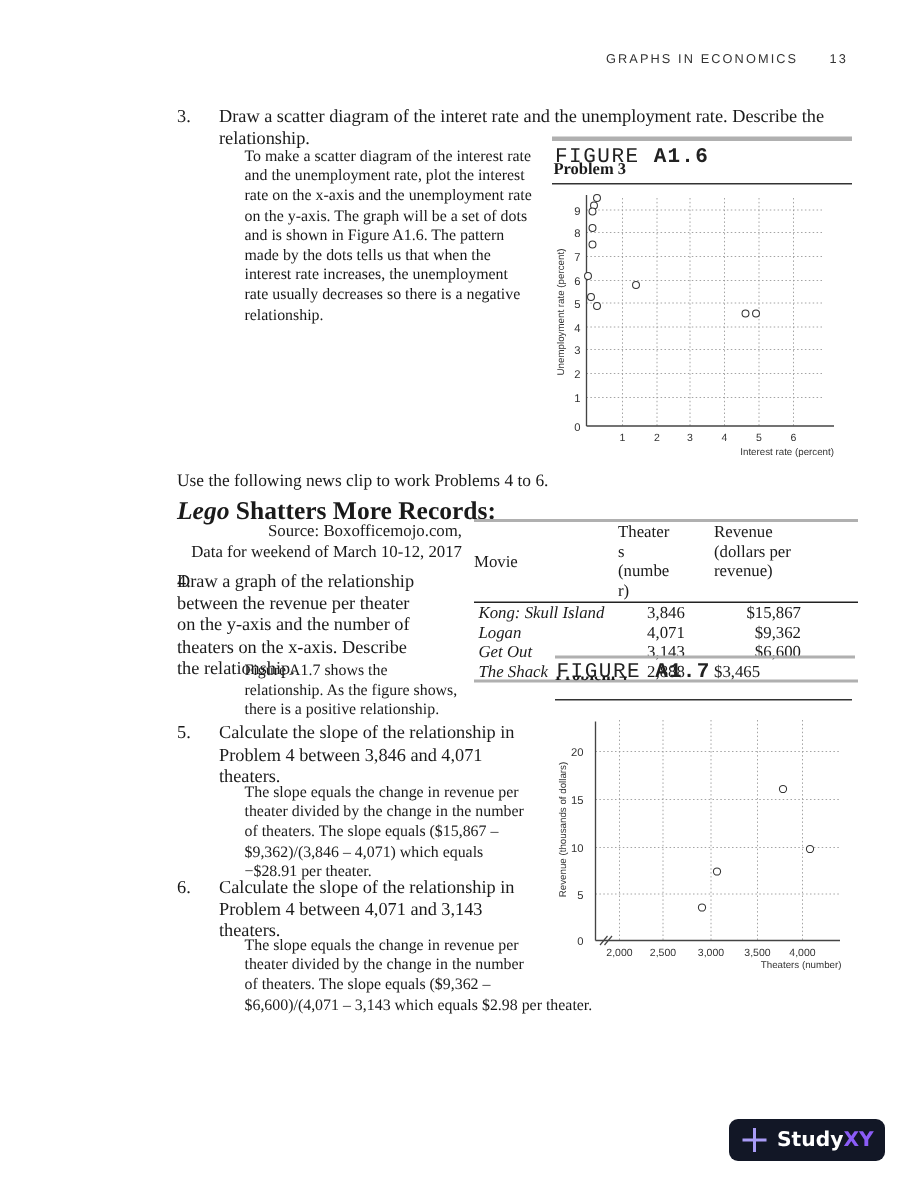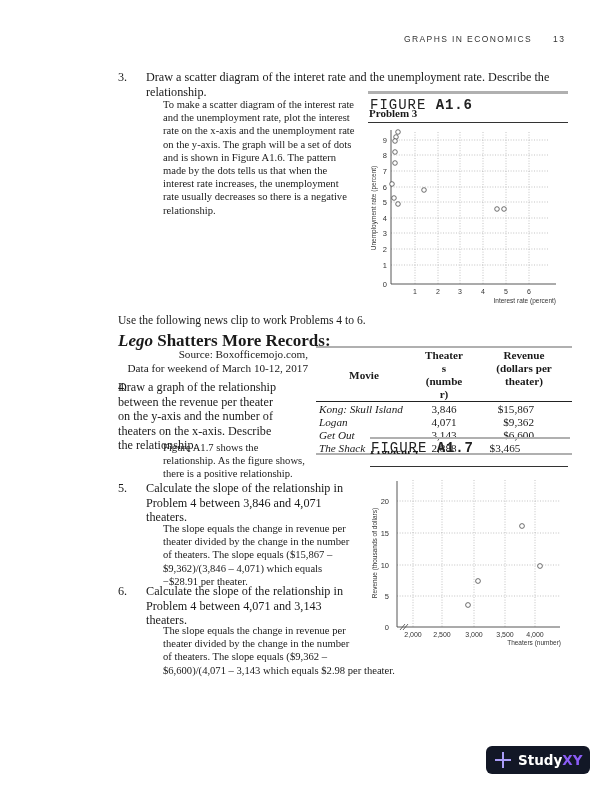--- a/index.html
+++ b/index.html
@@ -12,21 +12,21 @@
   .q { font-size: 12.2px; line-height: 14.6px; }
   .a { font-size: 10.6px; line-height: 13.2px; }
   .num { position: absolute; left: 0; }
   .fig-rule { height: 3px; background: #b0b0b0; }
   .fig-label { font-family: Liberation Mono, monospace; font-size: 14px; letter-spacing: 1px; color: #222; }
   .fig-label b { letter-spacing: 0.8px; }
   .fig-title { font-family: "Liberation Serif", serif; font-weight: bold; font-size: 11px; }
   .fig-line { height: 1px; background: #333; }
   svg text { font-family: "Liberation Sans", sans-serif; }
   table.movies { border-collapse: collapse; font-family: "Liberation Serif", serif; font-size: 11.2px; }
-  table.movies th { font-weight: bold; text-align: center; vertical-align: middle; line-height: 13px; padding: 0; margin-top: 28px; }
+  table.movies th { font-weight: normal; text-align: left; vertical-align: middle; line-height: 13px; padding: 0; margin-top: 28px; }
   table.movies td { padding: 0; line-height: 13px; height: 13px; }
   .logo { left: 486px; top: 746px; width: 104px; height: 28px; background: #121726; border-radius: 6px; display: flex; align-items: center; }
 </style>
 </head>
 <body>
 
 <div class="abs header">
   <span class="title">GRAPHS IN ECONOMICS</span>
   <span class="pageno">13</span>
 </div>
@@ -132,21 +132,21 @@
       <th style="width:96px;">Movie</th>
       <th style="width:64px;">
         <div>Theater</div>
             <div>s</div>
         <div>(numbe</div>
             <div>r)</div>
       </th>
       <th style="vertical-align:top; padding-top:0;">
         <div>Revenue</div>
             <div>(dollars per</div>
-            <div>theater)</div>
+            <div>revenue)</div>
       </th>
     </tr>
     <tr>
           <td colspan="3" style="height:1px; line-height:1px; border-top:1px solid #222;"></td>
         </tr>
     <tr>
       <td style="font-style:italic; padding-left:3px;">Kong: Skull Island</td>
       <td style="text-align:center;">3,846</td>
       <td style="text-align:right; padding-right:38px;">$15,867</td>
     </tr>
@@ -156,21 +156,21 @@
       <td style="text-align:right; padding-right:38px;">$9,362</td>
     </tr>
     <tr>
       <td style="font-style:italic; padding-left:3px;margin-left:33px;">Get Out</td>
       <td style="text-align:center;">3,143</td>
       <td style="text-align:right; padding-right:38px;">$6,600</td>
     </tr>
     <tr>
       <td style="font-style:italic; padding-left:3px;">The Shack</td>
       <td style="text-align:center;">2,888</td>
-      <td style="text-align:center; padding-right:38px;">$3,465</td>
+      <td style="text-align:left; padding-right:38px;">$3,465</td>
     </tr>
   </tbody>
     </table>
 </div>
 <div class="abs" style="left:316px; top:453px; width:256px; height:2px; background:#b0b0b0;"></div>
 
 <div class="abs" style="left:370px; top:437px; width:200px; height:2px; background:#b0b0b0;"></div>
 <div class="abs fig-label" style="left:371px; top:440px; background:transparent;">
   <span>FIGURE</span>
   <b>A1.7</b>

